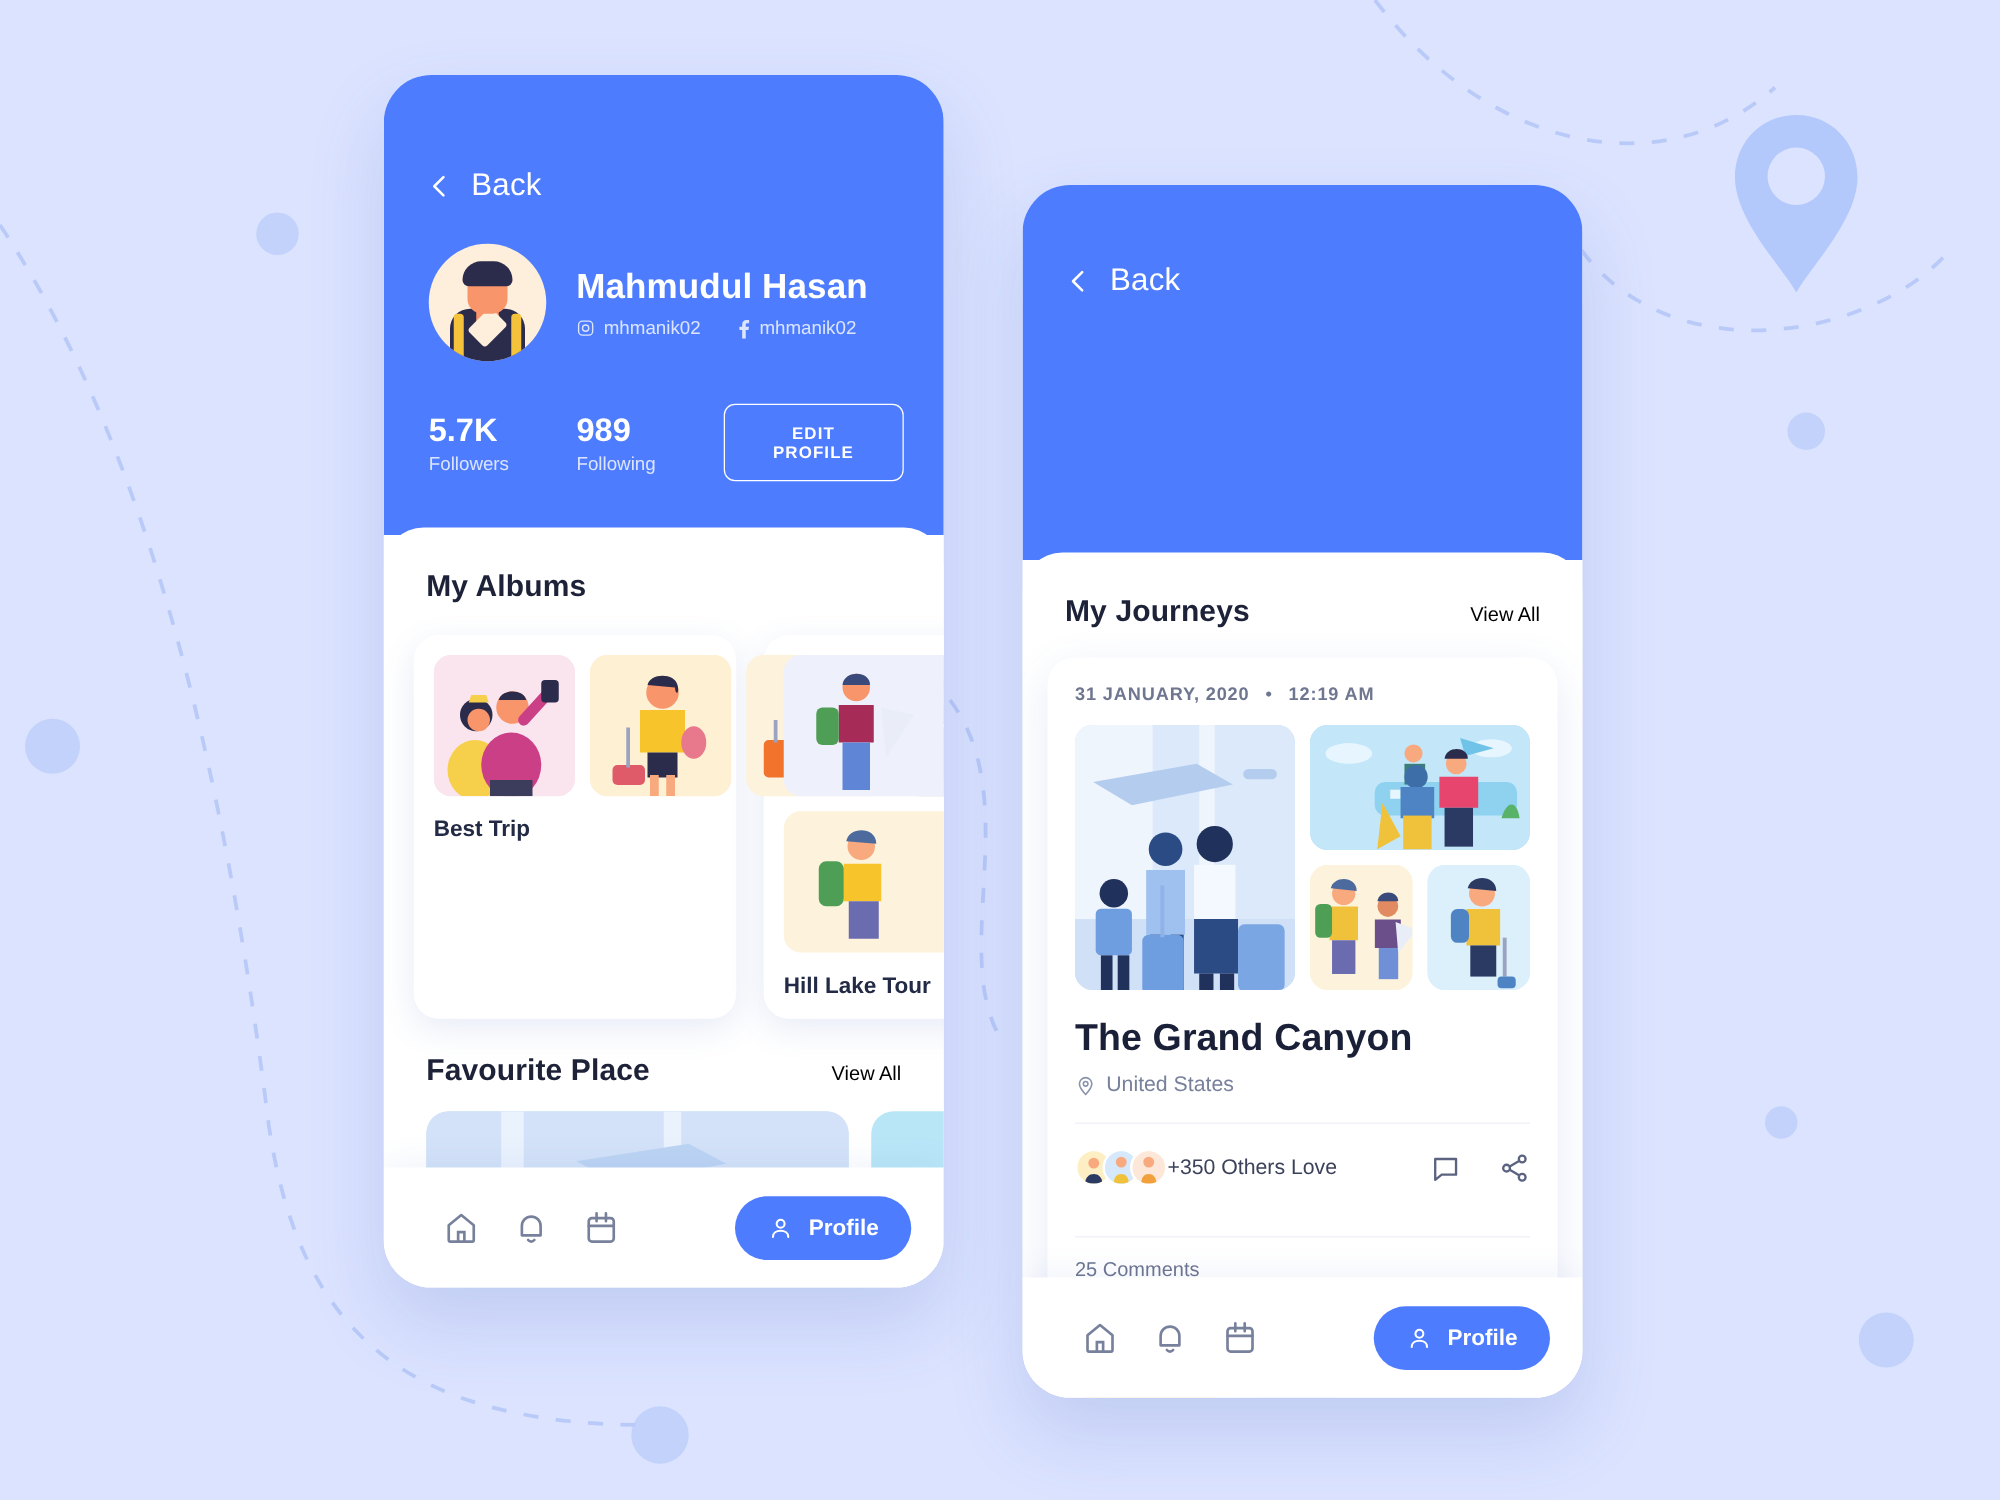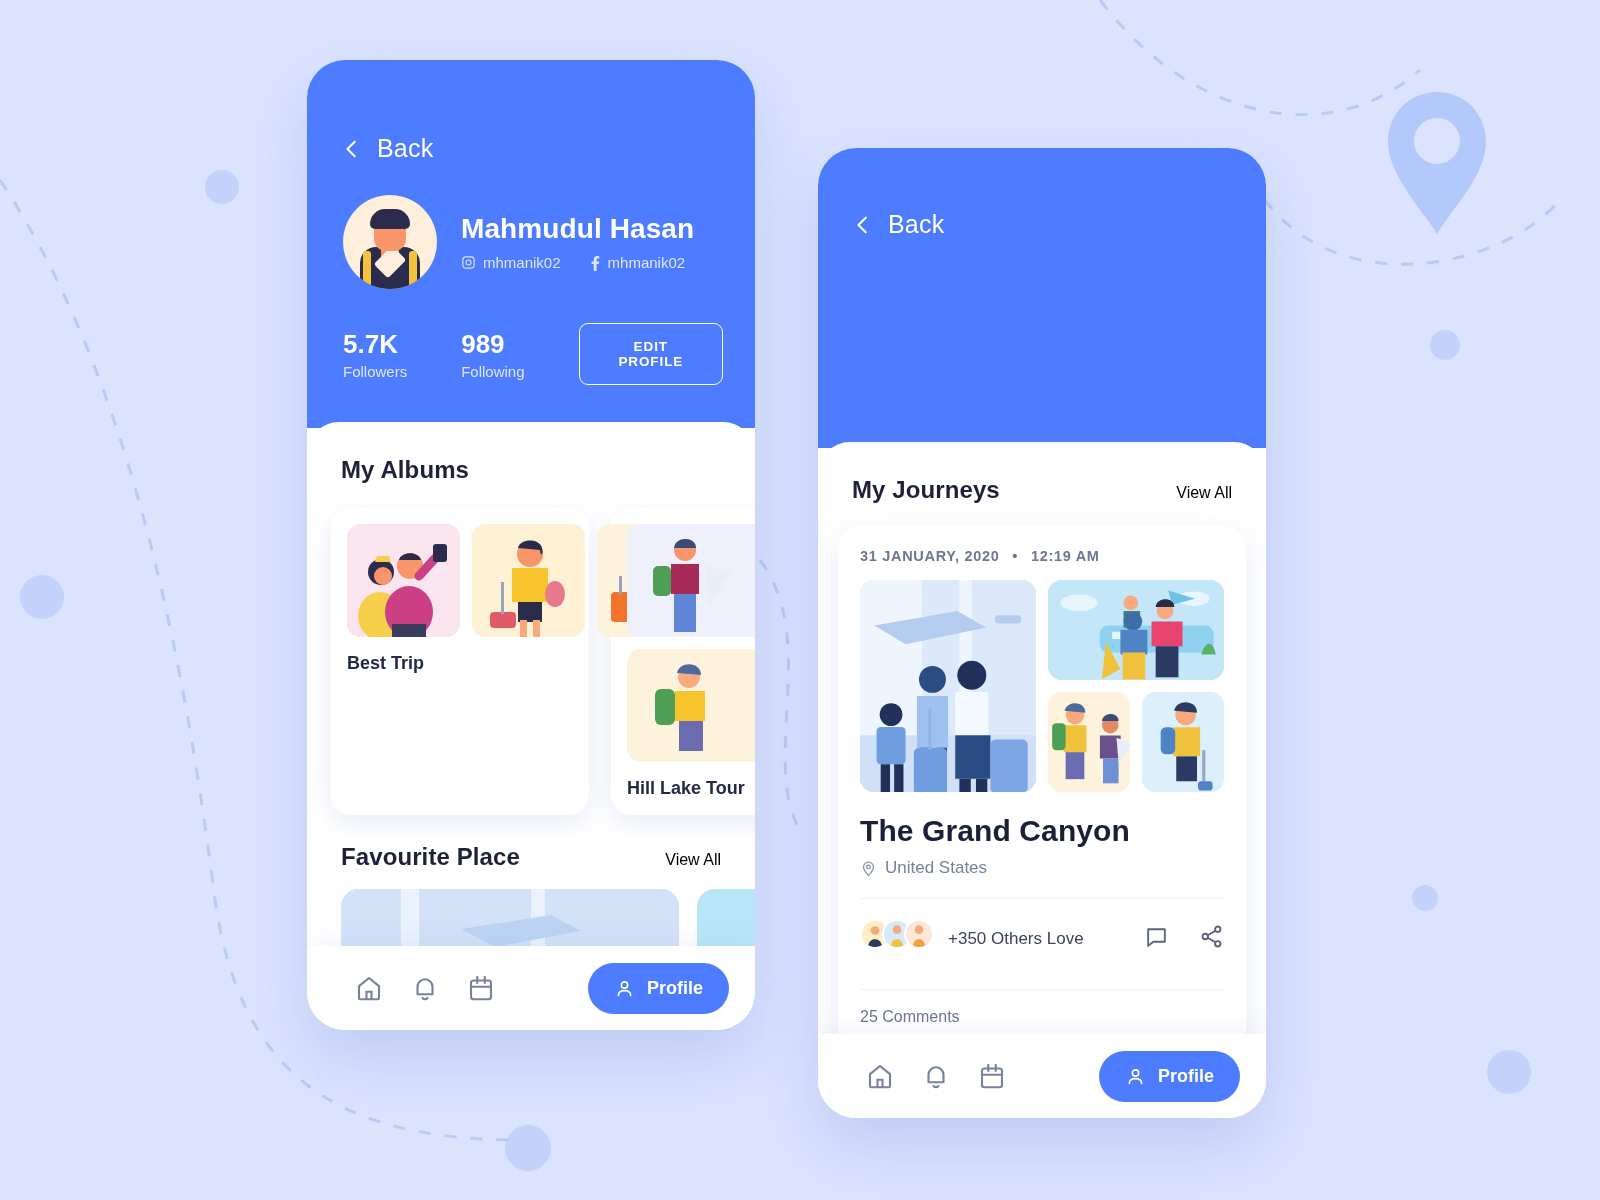--- a/index.html
+++ b/index.html
@@ -121,37 +121,37 @@
   .j-left { border-radius: 14px; height: 212px; }
   .j-right { display: grid; grid-template-rows: 1fr 1fr; gap: 12px; }
   .j-r-top { border-radius: 14px; height: 100px; }
   .j-r-bot { display: grid; grid-template-columns: 1fr 1fr; gap: 12px; }
   .j-sm { border-radius: 14px; height: 100px; }
 
   .j-title { font-size: 30px; font-weight: 700; color: #1b2039; margin-top: 22px; letter-spacing: .1px; }
   .j-loc { display: flex; align-items: center; gap: 8px; color: #78819b; font-size: 17px; margin-top: 10px; }
   .divider { height: 1px; background: #eef0f6; margin-top: 20px; }
 
-  .j-love { display: flex; align-items: flex-end; gap: 14px; padding: 20px 0; }
+  .j-love { display: flex; align-items: center; padding: 20px 0; }
   .av-stack { display: flex; }
   .mini-av { width: 30px; height: 30px; border-radius: 50%; margin-left: -8px;
              border: 2px solid #fff; position: relative; overflow: hidden; }
   .mini-av:first-child { margin-left: 0; }
   .love-text { font-size: 17px; color: #3b4259; font-weight: 500; }
   .j-acts { margin-left: auto; display: flex; gap: 30px; align-items: center; }
 
   .j-comments { font-size: 16px; color: #6d7591; padding: 18px 0; }
   .j-tags { display: flex; gap: 16px; padding: 18px 0 24px 0; }
   .tag { border-radius: 18px; padding: 11px 24px; font-size: 14px; font-weight: 700; letter-spacing: .6px; cursor: pointer; }
   .tag-amber { background: #fdeec4; color: #f0ab1f; }
   .tag-blue  { background: #e3ebff; color: #4d7cfe; }
 
   
   .nav {
-    position: absolute; left: 0; right: 0; bottom: 0; height: 84px;
+    position: absolute; left: 0; right: 0; bottom: 0; height: 96px;
     background: #fff; display: flex; align-items: center;
     padding: 0 26px 0 34px; gap: 0;
     box-shadow: 0 -6px 22px rgba(90,120,200,.07);
   }
   .nav-ic { width: 56px; display: flex; justify-content: center; cursor: pointer; }
   .profile-pill {
     margin-left: auto; background: #4d7cfe; color: #fff;
     border-radius: 28px; padding: 15px 26px; display: flex; align-items: center; gap: 12px;
     font-size: 18px; font-weight: 600; cursor: pointer;
   }

